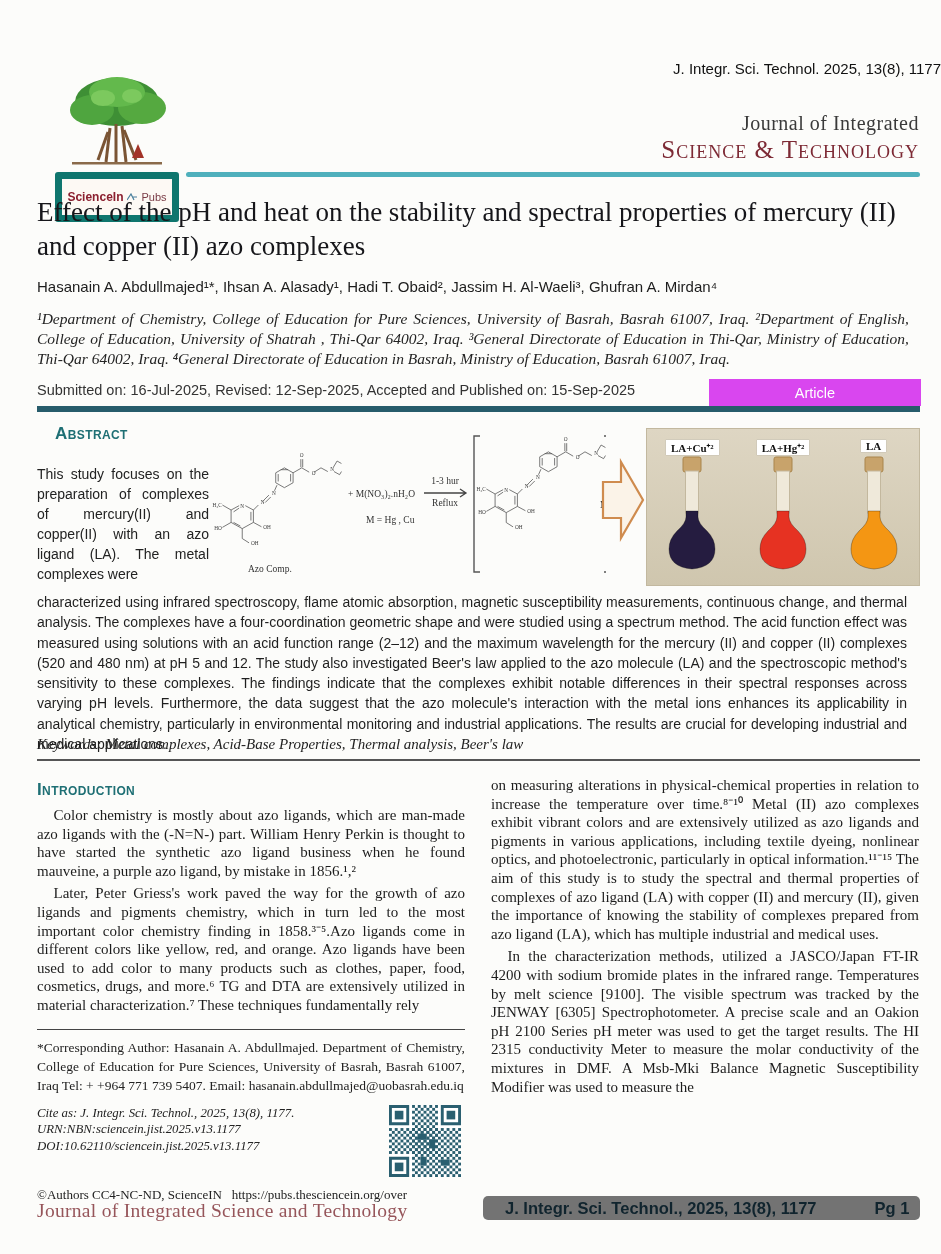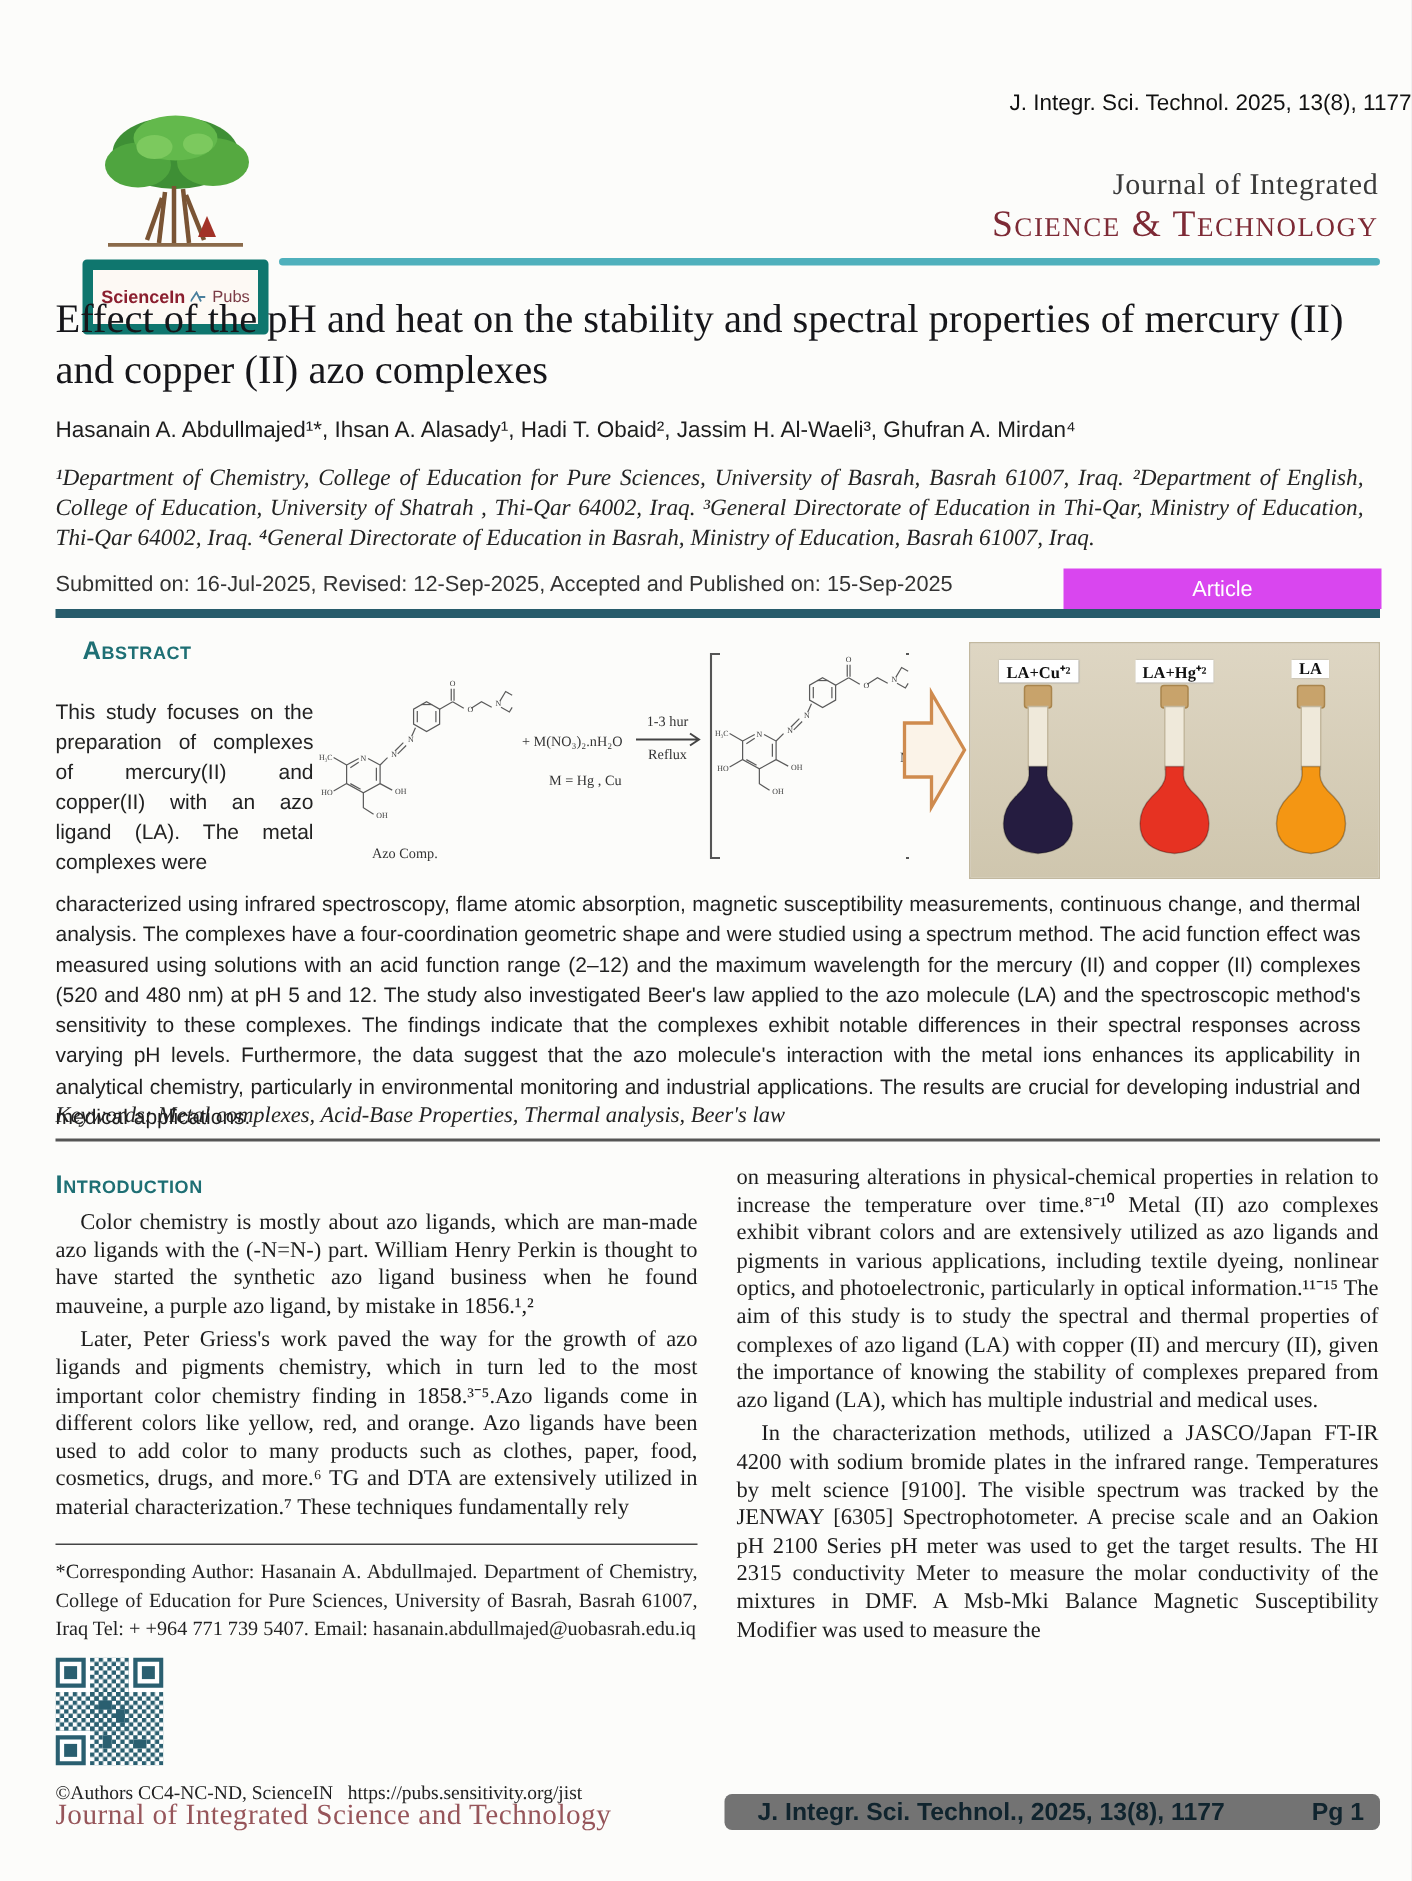--- a/index.html
+++ b/index.html
@@ -230,20 +230,25 @@
   <div class="abs cols">
     <div class="col">
       <div class="sec-head col-head">Introduction</div>
       <p class="body-p indent">Color chemistry is mostly about azo ligands, which are man-made azo ligands with the (-N=N-) part. William Henry Perkin is thought to have started the synthetic azo ligand business when he found mauveine, a purple azo ligand, by mistake in 1856.¹,²</p>
       <p class="body-p indent">Later, Peter Griess's work paved the way for the growth of azo ligands and pigments chemistry, which in turn led to the most important color chemistry finding in 1858.³⁻⁵.Azo ligands come in different colors like yellow, red, and orange.  Azo ligands have been used to add color to many products such as clothes, paper, food, cosmetics, drugs, and more.⁶ TG and DTA are extensively utilized in material characterization.⁷ These techniques fundamentally rely</p>
 
       <hr class="fn-rule">
       <div class="footnote">*Corresponding Author: Hasanain A. Abdullmajed. Department of Chemistry, College of Education for Pure Sciences, University of Basrah, Basrah 61007, Iraq Tel: + +964 771 739 5407. Email: hasanain.abdullmajed@uobasrah.edu.iq</div>
 
       <div class="cite-row">
+        <div class="cite-block">
+          <div>Cite as: J. Integr. Sci. Technol., 2025, 13(8), 1177.</div>
+          <div>URN:NBN:sciencein.jist.2025.v13.1177</div>
+          <div>DOI:10.62110/sciencein.jist.2025.v13.1177</div>
+        </div>
         <svg class="qr" viewBox="0 0 25 25">
           <defs>
             <pattern id="qrp" width="2" height="2" patternUnits="userSpaceOnUse">
               <rect width="1" height="1" fill="#2a5f70"></rect>
               <rect x="1" y="1" width="1" height="1" fill="#2a5f70"></rect>
             </pattern>
           </defs>
           <rect x="0" y="0" width="25" height="25" fill="#fff"></rect>
           <rect x="8" y="0" width="9" height="25" fill="url(#qrp)"></rect>
           <rect x="0" y="8" width="25" height="9" fill="url(#qrp)"></rect>
@@ -258,21 +263,21 @@
             <rect x="10" y="10" width="3" height="2"></rect>
               <rect x="14" y="12" width="2" height="3"></rect>
             <rect x="18" y="19" width="3" height="2"></rect>
               <rect x="11" y="18" width="2" height="3"></rect>
           </g>
         </svg>
       </div>
 
       <div class="copyright">
         <span>©Authors CC4-NC-ND, ScienceIN</span>
-        &nbsp;&nbsp;<a href="#">https://pubs.sensitivity.org/jist</a>
+        &nbsp;&nbsp;<a href="#">https://pubs.thesciencein.org/over</a>
       </div>
     </div>
 
     <div class="col">
       <p class="body-p">on measuring alterations in physical-chemical properties in relation to increase the temperature over time.⁸⁻¹⁰ Metal (II) azo complexes exhibit vibrant colors and are extensively utilized as azo ligands and pigments in various applications, including textile dyeing, nonlinear optics, and photoelectronic, particularly in optical information.¹¹⁻¹⁵ The aim of this study is to study the spectral and thermal properties of complexes of azo ligand (LA) with copper (II) and mercury (II), given the importance of knowing the stability of complexes prepared from azo ligand (LA), which has multiple industrial and medical uses.</p>
       <p class="body-p indent">In the characterization methods, utilized a JASCO/Japan FT-IR 4200 with sodium bromide plates in the infrared range. Temperatures by melt science [9100]. The visible spectrum was tracked by the JENWAY [6305] Spectrophotometer. A precise scale and an Oakion pH 2100 Series pH meter was used to get the target results. The HI 2315 conductivity Meter to measure the molar conductivity of the mixtures in DMF. A Msb-Mki Balance Magnetic Susceptibility Modifier was used to measure the</p>
     </div>
   </div>
 
   <div class="abs footer-name">Journal of Integrated Science and Technology</div>

